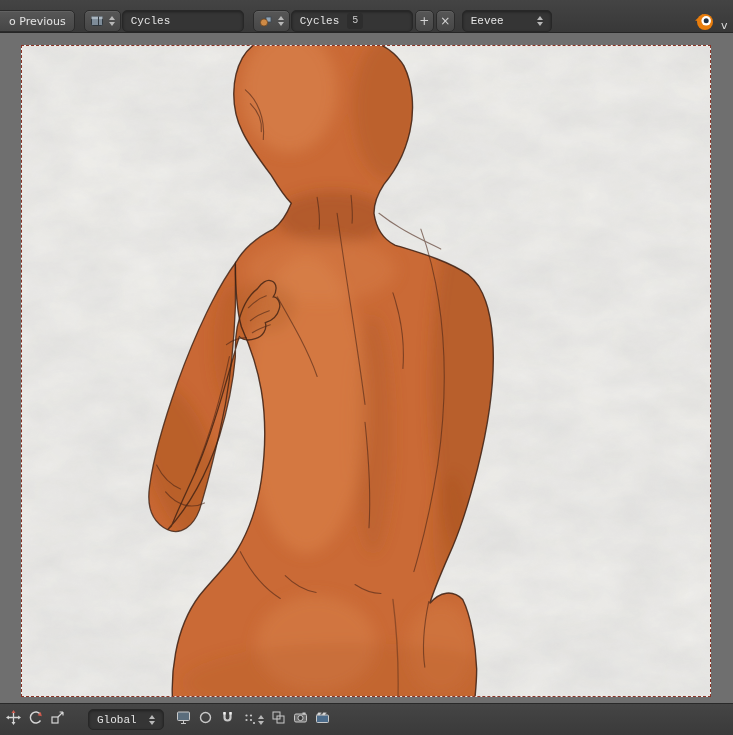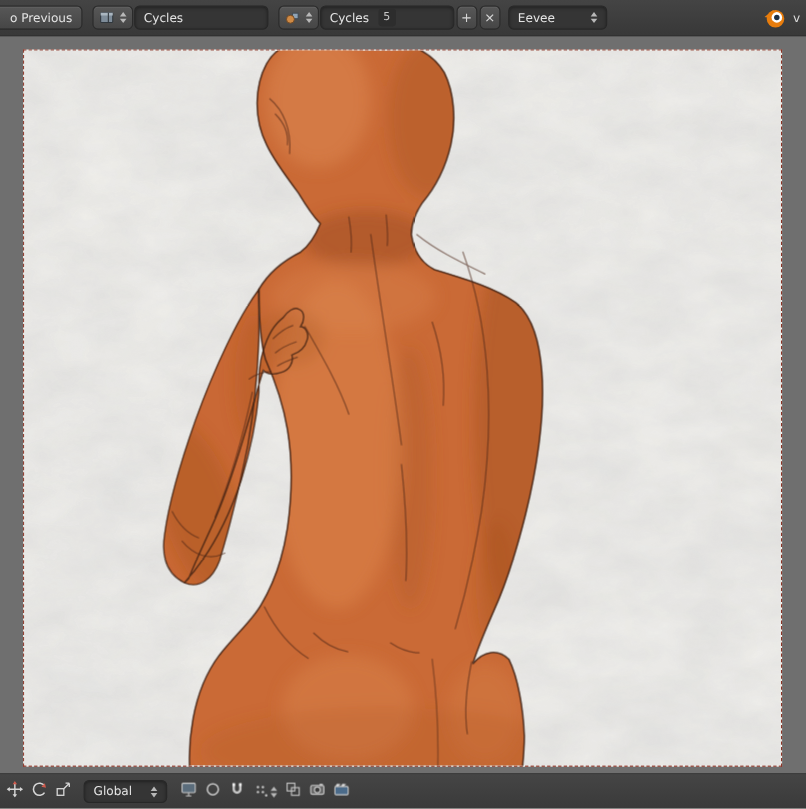--- a/index.html
+++ b/index.html
@@ -8,34 +8,35 @@
     font-family:"DejaVu Sans","Liberation Sans",sans-serif;
     background:#6f6f6f;
   }
   .app{position:relative;width:733px;height:735px;background:#6f6f6f;}
 
   
   .topbar{
     position:absolute;top:0;left:0;right:0;height:33px;
     background:linear-gradient(#444,#383838);
     border-bottom:1px solid #262626;
-    display:flex;align-items:center;padding:0 4px;box-sizing:border-box;
+    display:flex;align-items:flex-end;padding:0 4px;box-sizing:border-box;
     z-index:5;
   }
   .wbtn{
     height:22px;border-radius:5px;box-sizing:border-box;
     background:linear-gradient(#575757,#464646);
     border:1px solid #2b2b2b;color:#e4e4e4;font-size:11px;
     display:inline-flex;align-items:center;padding:0 8px;
     box-shadow:inset 0 1px 0 rgba(255,255,255,.07);
     white-space:nowrap;cursor:default;
   }
   .field{
     background:#353535;border:1px solid #272727;
     box-shadow:inset 0 1px 3px rgba(0,0,0,.4);
+    font-family:Liberation Mono, monospace;
   }
   .updn{display:inline-flex;flex-direction:column;gap:2px;margin-left:7px;}
   .updn i{display:block;width:0;height:0;border-left:3.5px solid transparent;border-right:3.5px solid transparent;}
   .updn .up{border-bottom:4px solid #b8b8b8;}
   .updn .dn{border-top:4px solid #b8b8b8;}
   .micon{display:inline-flex;margin-right:6px;align-items:center;}
   .count{
     margin-left:8px;background:#2d2d2d;border-radius:3px;
     padding:0 5px;font-size:10px;color:#c8c8c8;height:16px;line-height:16px;
   }
@@ -255,21 +256,21 @@
       <div class="ibtn">
         <span>
           <svg width="15" height="15" viewBox="0 0 15 15">
               <rect x="2" y="7" width="6" height="6" fill="none" stroke="#d6d6d6" stroke-width="1.2"></rect>
               <path d="M8 7L13 2M13 2h-3.4M13 2v3.4" stroke="#d6d6d6" stroke-width="1.2" fill="none"></path>
             </svg>
         </span>
       </div>
     </div>
 
-    <div class="wbtn field" style="margin-left:8px;width:76px;height:21px;">
+    <div class="wbtn field" style="margin-left:20px;width:76px;height:21px;">
       <span>Global</span>
       <span class="updn" style="margin-left:auto;">
           <i class="up"></i>
           <i class="dn"></i>
         </span>
     </div>
 
     <div class="tb-group" style="margin-left:9px;">
       <div class="ibtn">
         <span>

